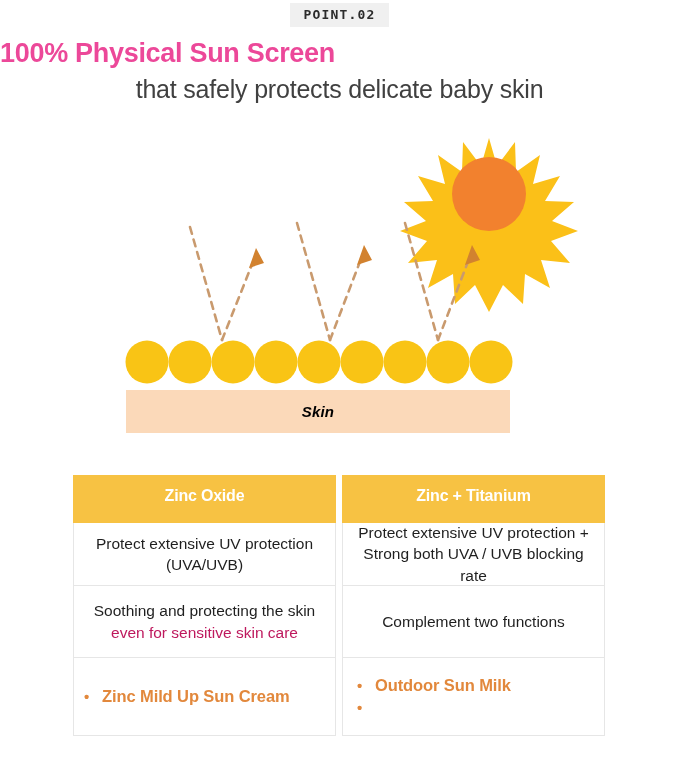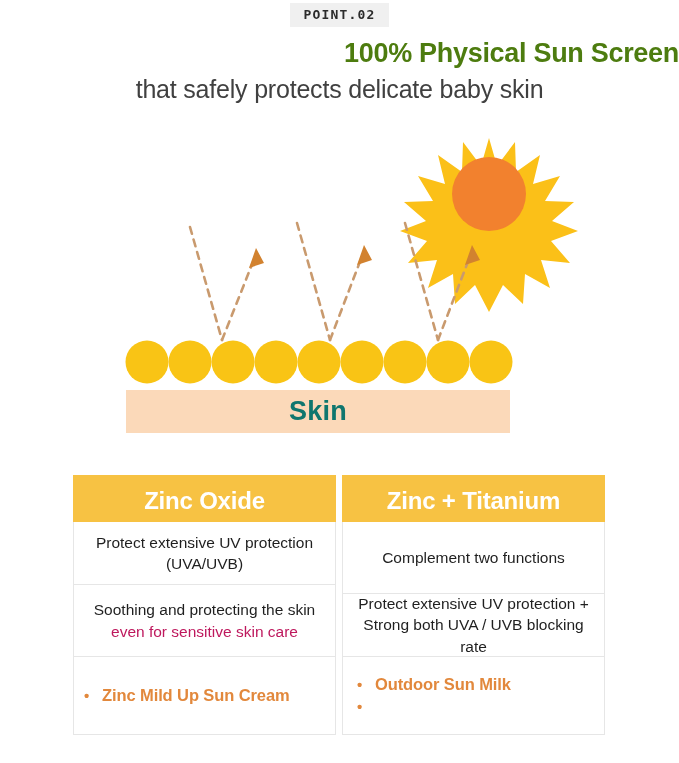--- a/index.html
+++ b/index.html
@@ -38,25 +38,25 @@
     letter-spacing: 1.2px;
     padding: 5px 13px 6px 13px;
     line-height: 1;
   }
 
   
   .headline {
     position: absolute;
     top: 38px; left: 0;
     width: 679px;
-    text-align: right;
+    text-align: left;
     font-size: 27px;
     font-weight: 700;
     letter-spacing: -0.3px;
-    color: #4d7c0f;
+    color: #ec4899;
   }
   .subhead {
     position: absolute;
     top: 75px; left: 0;
     width: 679px;
     text-align: center;
     font-size: 25px;
     font-weight: 400;
     letter-spacing: -0.2px;
     color: #404040;
@@ -87,44 +87,45 @@
     left: 126px;
     top: 390px;
     width: 384px;
     height: 43px;
     background: #fbd9b9;
     display: flex;
     align-items: center;
     justify-content: center;
   }
   .skin-label {
-    font-size: 27px;
-    font-weight: 700;
-    color: #0f766e;
+    font-size: 15px;
+    font-weight: 700;
+    color: #000000;
     letter-spacing: 0.2px;
+    font-style: italic;
   }
 
   
   .table {
     position: absolute;
     left: 73px;
     top: 475px;
     width: 532px;
     display: flex;
     gap: 6px;
   }
   .col { width: 263px; display: flex; flex-direction: column; }
 
   .col-head {
     background: #f7c243;
     color: #ffffff;
-    font-size: 24px;
-    font-weight: 700;
-    text-align: center;
-    padding: 12px 4px 7px 4px;
+    font-size: 16px;
+    font-weight: 700;
+    text-align: center;
+    padding: 12px 4px 18px 4px;
     letter-spacing: -0.2px;
   }
 
   .cell {
     border-left: 1px solid #e6e6e6;
     border-right: 1px solid #e6e6e6;
     border-bottom: 1px solid #e6e6e6;
     background: #ffffff;
     font-size: 15.5px;
     line-height: 1.38;
@@ -250,23 +251,23 @@
             <span class="bullet-dot">•</span>
             <span class="bullet-text">Zinc Mild Up Sun Cream</span>
           </div>
         </div>
       </div>
     </div>
 
     <div class="col">
       <div class="col-head">Zinc + Titanium</div>
 
+      <div class="cell r1">Protect extensive UV protection + Strong both UVA / UVB blocking rate</div>
+
       <div class="cell r2">Complement two functions</div>
-
-      <div class="cell r1">Protect extensive UV protection + Strong both UVA / UVB blocking rate</div>
 
       <div class="cell r3 bullets">
         <div class="bullet-wrap">
           <div class="bullet-line">
             <span class="bullet-dot">•</span>
             <span class="bullet-text">Outdoor Sun Milk</span>
           </div>
           <div class="bullet-line">
             <span class="bullet-dot">•</span>
           </div>

